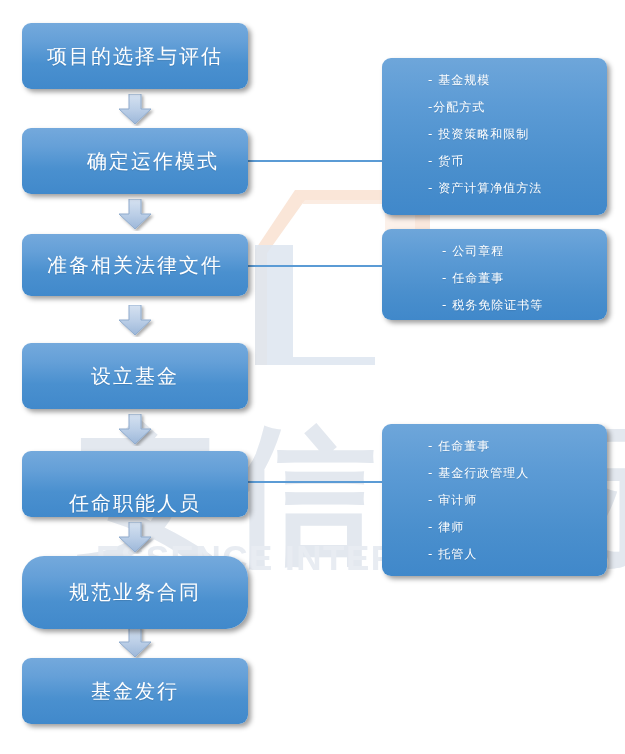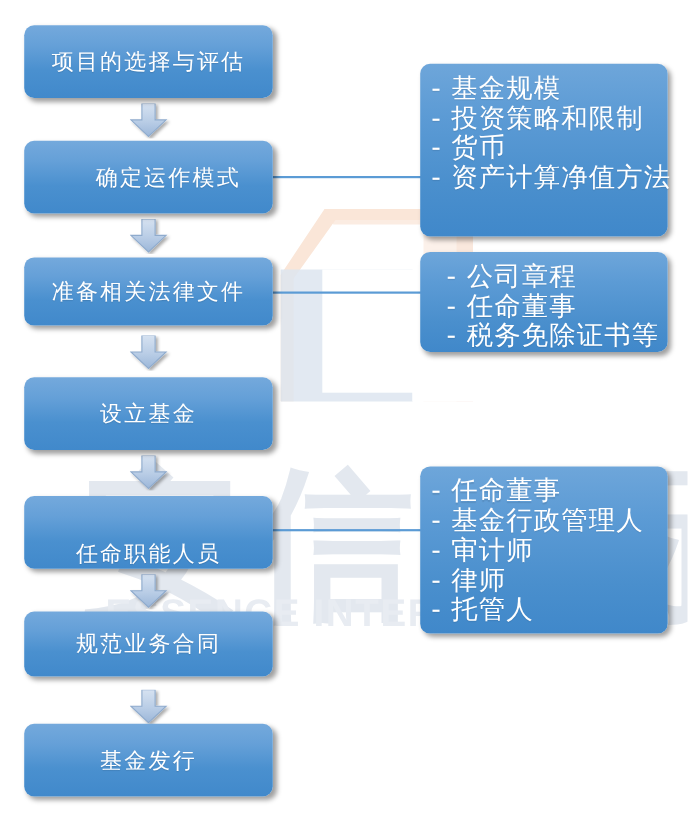--- a/index.html
+++ b/index.html
@@ -58,26 +58,27 @@
   .detail{
     position:absolute;z-index:3;
     border-radius:9px;
     background:linear-gradient(to bottom,#6ea6da 0%,#5c9bd5 30%,#4a8fcd 70%,#4088ca 100%);
     box-shadow:3px 3px 5px rgba(0,0,0,0.38);
     box-sizing:border-box;
     padding:9px 0 0 10px;
   }
   .detail-line{
     color:#ffffff;
-    font-size:24px;
+    font-size:12px;
     line-height:27px;
     letter-spacing:1px;
     white-space:nowrap;
     font-family:"DejaVu Sans","Liberation Sans",sans-serif;
     text-shadow:0 1px 1px rgba(0,0,0,0.10);
+    margin-left:36px;
   }
 
   
   .arrow{position:absolute;z-index:2;}
   .arrow svg{display:block;}
 </style>
 </head>
 <body>
 
 <div id="canvas">
@@ -160,30 +161,31 @@
   </div>
 
   <div class="node" style="left:22px;top:343px;width:226px;height:66px;">
     <span class="node-label">设立基金</span>
   </div>
 
   <div class="node" style="left:22px;top:451px;width:226px;height:66px;align-items:flex-end;">
     <span class="node-label">任命职能人员</span>
   </div>
 
-  <div class="node" style="left:22px;top:556px;width:226px;height:59px;">
+  <div class="node" style="left:22px;top:556px;width:226px;height:73px;border-radius:22px;">
     <span class="node-label">规范业务合同</span>
   </div>
 
   <div class="node" style="left:22px;top:658px;width:226px;height:66px;">
     <span class="node-label">基金发行</span>
   </div>
 
   <div class="detail" style="left:382px;top:58px;width:225px;height:157px;">
     <div class="detail-line">- 基金规模</div>
+    <div class="detail-line">-分配方式</div>
     <div class="detail-line">- 投资策略和限制</div>
     <div class="detail-line">- 货币</div>
     <div class="detail-line">- 资产计算净值方法</div>
   </div>
 
   <div class="detail" style="left:382px;top:229px;width:225px;height:91px;padding-left:24px;">
     <div class="detail-line">- 公司章程</div>
     <div class="detail-line">- 任命董事</div>
     <div class="detail-line">- 税务免除证书等</div>
   </div>

